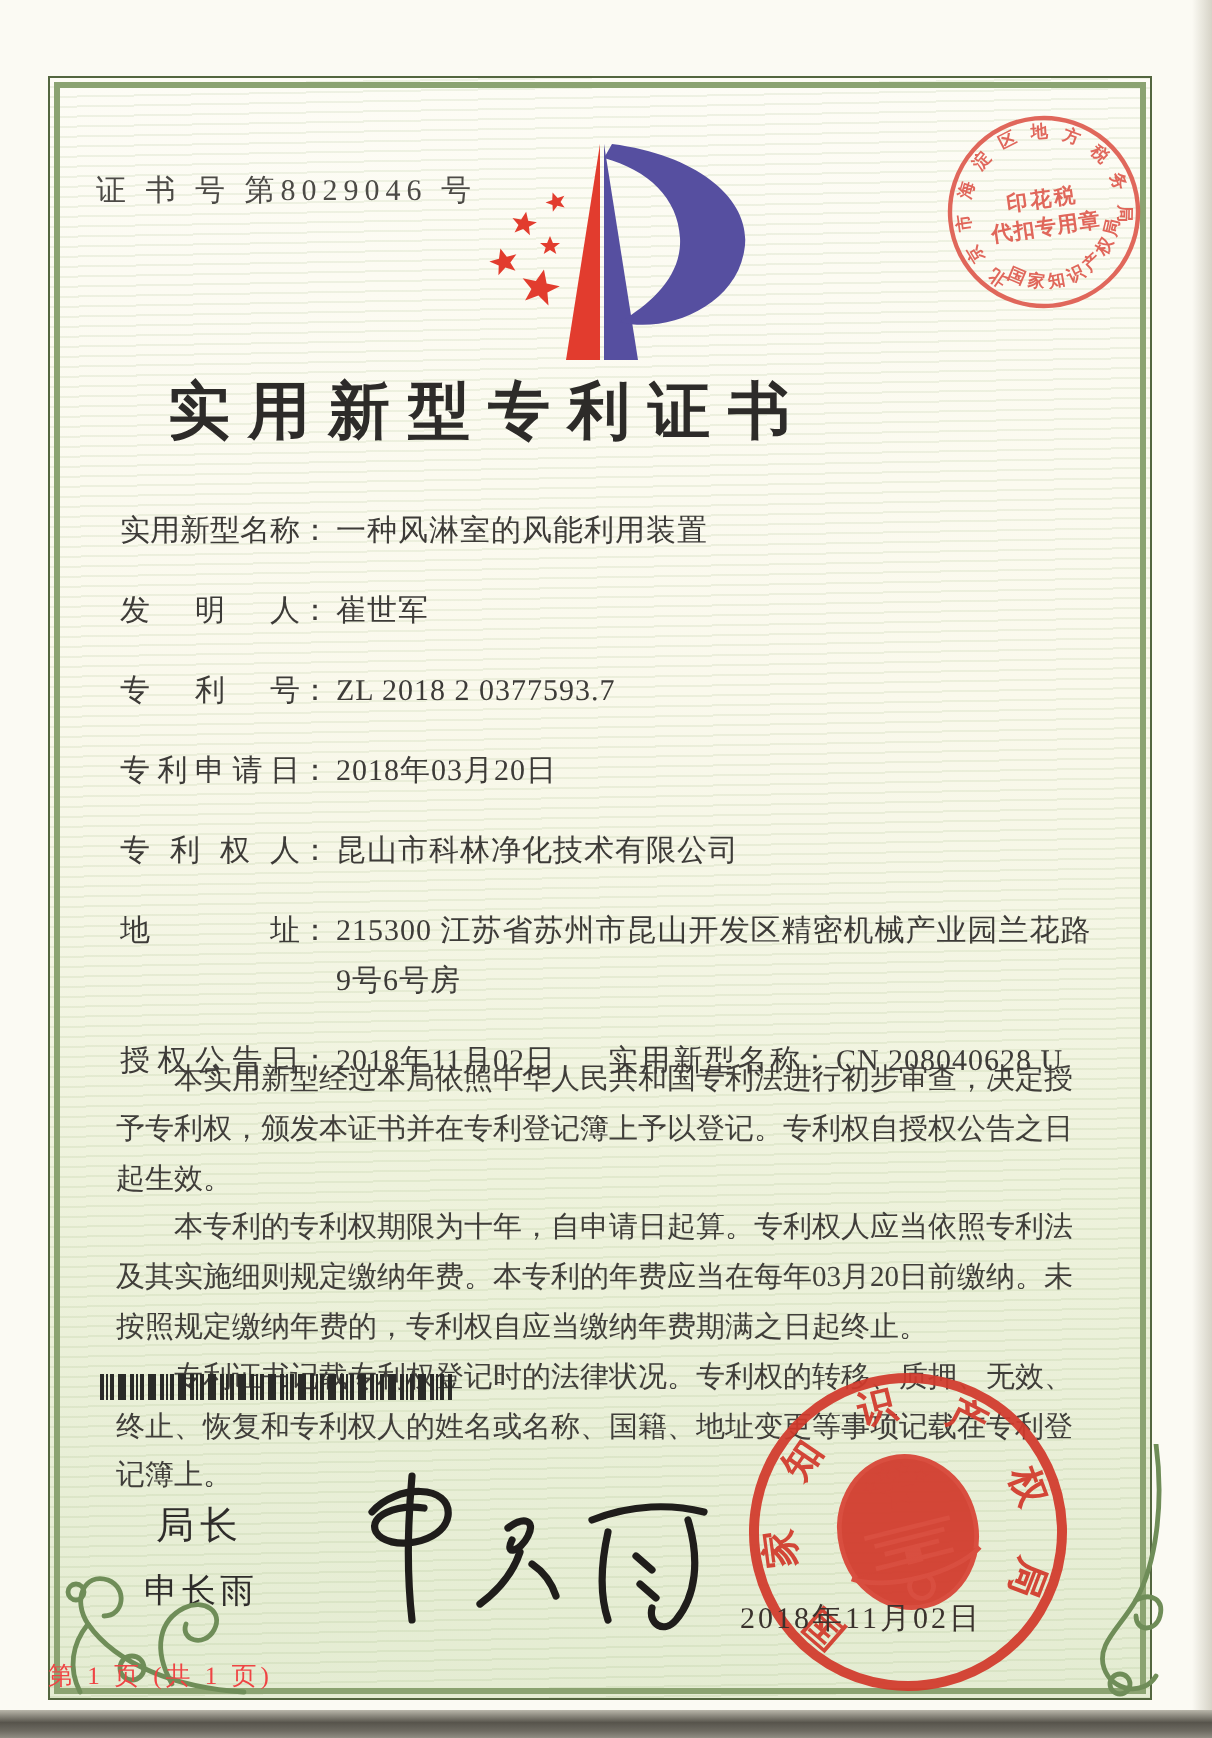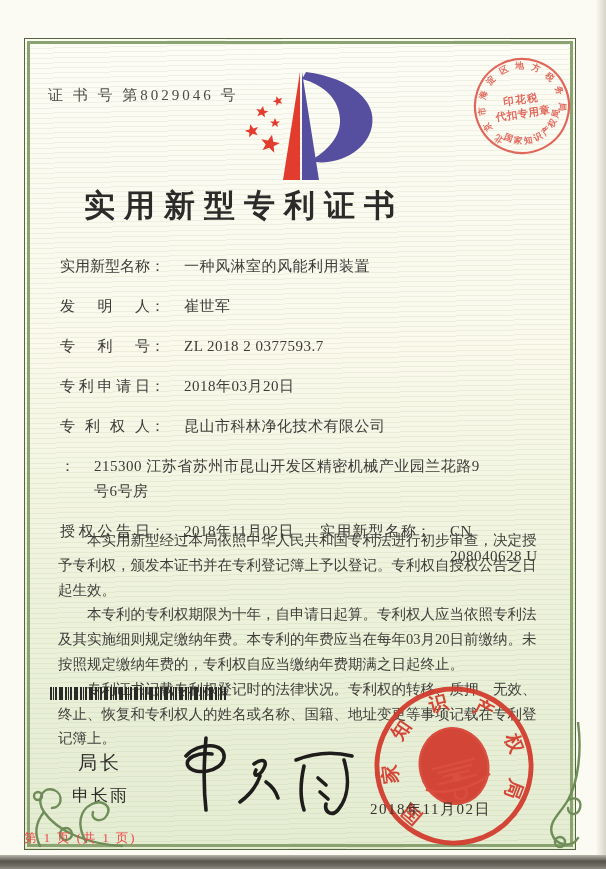--- a/index.html
+++ b/index.html
@@ -35,21 +35,21 @@
     text-align:center; font-size:31px; font-weight:700;
     letter-spacing:9px; color:#2d2b29;
   }
   .fields { position:absolute; left:60px; top:254px; width:486px; font-size:15px; }
   .field-row { display:flex; margin-bottom:15px; line-height:25px; }
   .field-label {
     display:inline-block; width:90px; text-align:justify; text-align-last:justify;
     flex:0 0 90px; color:#3d3b38;
   }
   .field-colon { flex:0 0 18px; }
-  .field-value { flex:1 1 auto; letter-spacing:0.5px;margin-left:16px; }
+  .field-value { flex:1 1 auto; letter-spacing:0.5px; }
   .row-pair { display:flex; }
   .pair2 { margin-left:26px; display:flex; }
   .pair2 .field-label { width:96px; flex-basis:96px; }
   .body-text {
     position:absolute; left:58px; top:528px; width:490px;
     font-size:14.5px; line-height:24.8px; color:#403e3a;
   }
   .body-text p { text-indent:2em; }
   .barcode {
     position:absolute; left:50px; top:687px; width:176px; height:13px;
@@ -169,20 +169,21 @@
       <span class="field-label">专利申请日</span>
         <span class="field-colon">：</span>
       <span class="field-value">2018年03月20日</span>
     </div>
     <div class="field-row">
       <span class="field-label">专利权人</span>
         <span class="field-colon">：</span>
       <span class="field-value">昆山市科林净化技术有限公司</span>
     </div>
     <div class="field-row">
+      <span class="field-label">地址</span>
         <span class="field-colon">：</span>
       <span class="field-value" style="max-width:392px;">215300 江苏省苏州市昆山开发区精密机械产业园兰花路9号6号房</span>
     </div>
     <div class="field-row row-pair">
       <span class="field-label">授权公告日</span>
         <span class="field-colon">：</span>
       <span class="field-value" style="flex:0 0 auto;">2018年11月02日</span>
       <span class="pair2">
         <span class="field-label">实用新型名称</span>
           <span class="field-colon">：</span>

